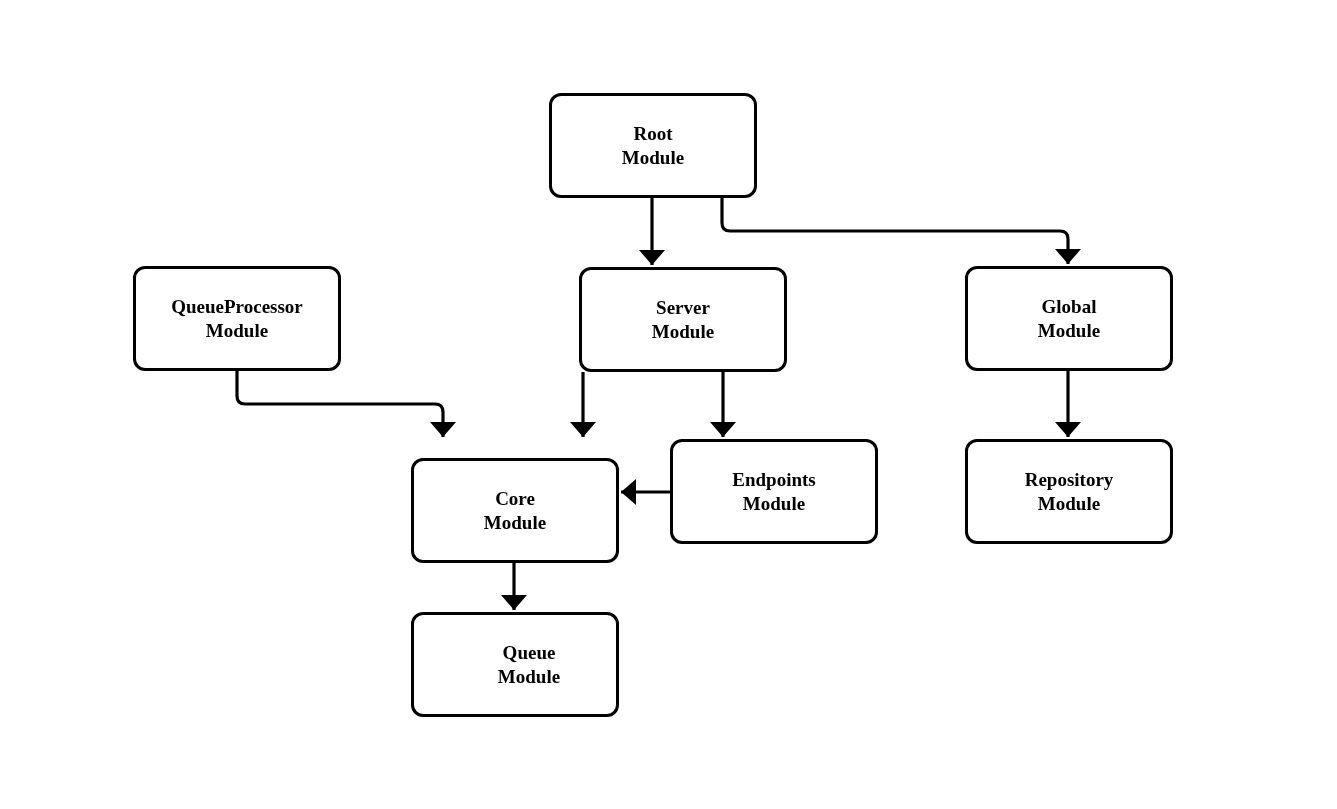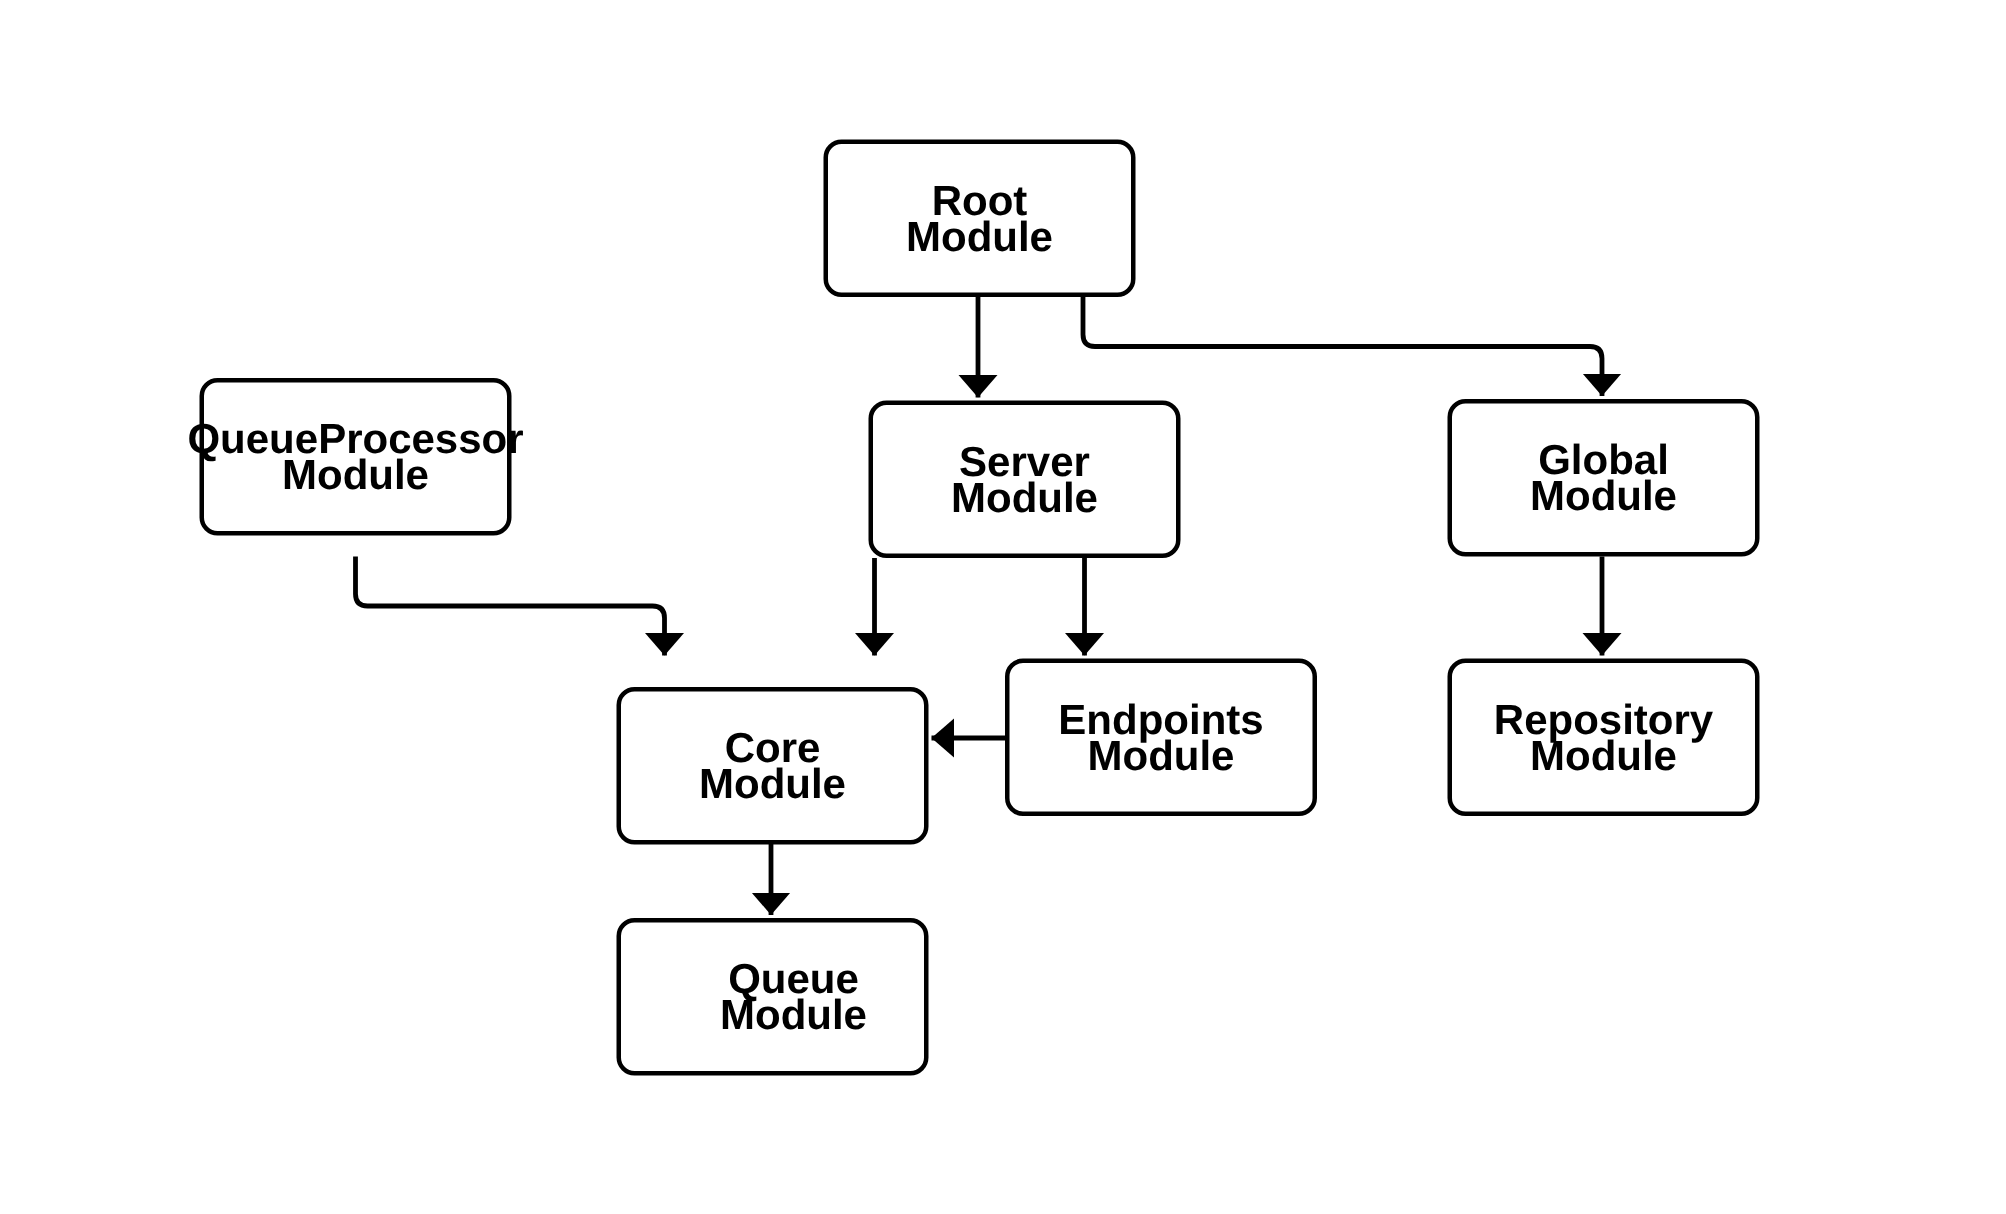--- a/index.html
+++ b/index.html
@@ -29,30 +29,30 @@
     box-sizing: border-box;
     background: #ffffff;
     border: 3.3px solid #000000;
     border-radius: 12px;
     display: flex;
     align-items: center;
     justify-content: center;
     text-align: center;
   }
   .node-label {
-    font-family: Liberation Sans, sans-serif;
+    font-family: Liberation Serif, serif;
     font-weight: bold;
-    font-size: 28px;
+    font-size: 19px;
     line-height: 24px;
     color: #000000;
     white-space: pre-line;
   }
   
   #node-root          { left: 549px;  top: 93px;  }
-  #node-queueprocessor{ left: 133px;  top: 252px; }
+  #node-queueprocessor{ left: 133px;  top: 266px; }
   #node-server        { left: 579px;  top: 267px; }
   #node-global        { left: 965px;  top: 266px; }
   #node-core          { left: 411px;  top: 439px; margin-top: 19px; }
   #node-endpoints     { left: 670px;  top: 439px; }
   #node-repository    { left: 965px;  top: 439px; text-align: center; }
   #node-queue         { left: 411px;  top: 612px; padding-left: 28px; }
 </style>
 </head>
 <body>
 

